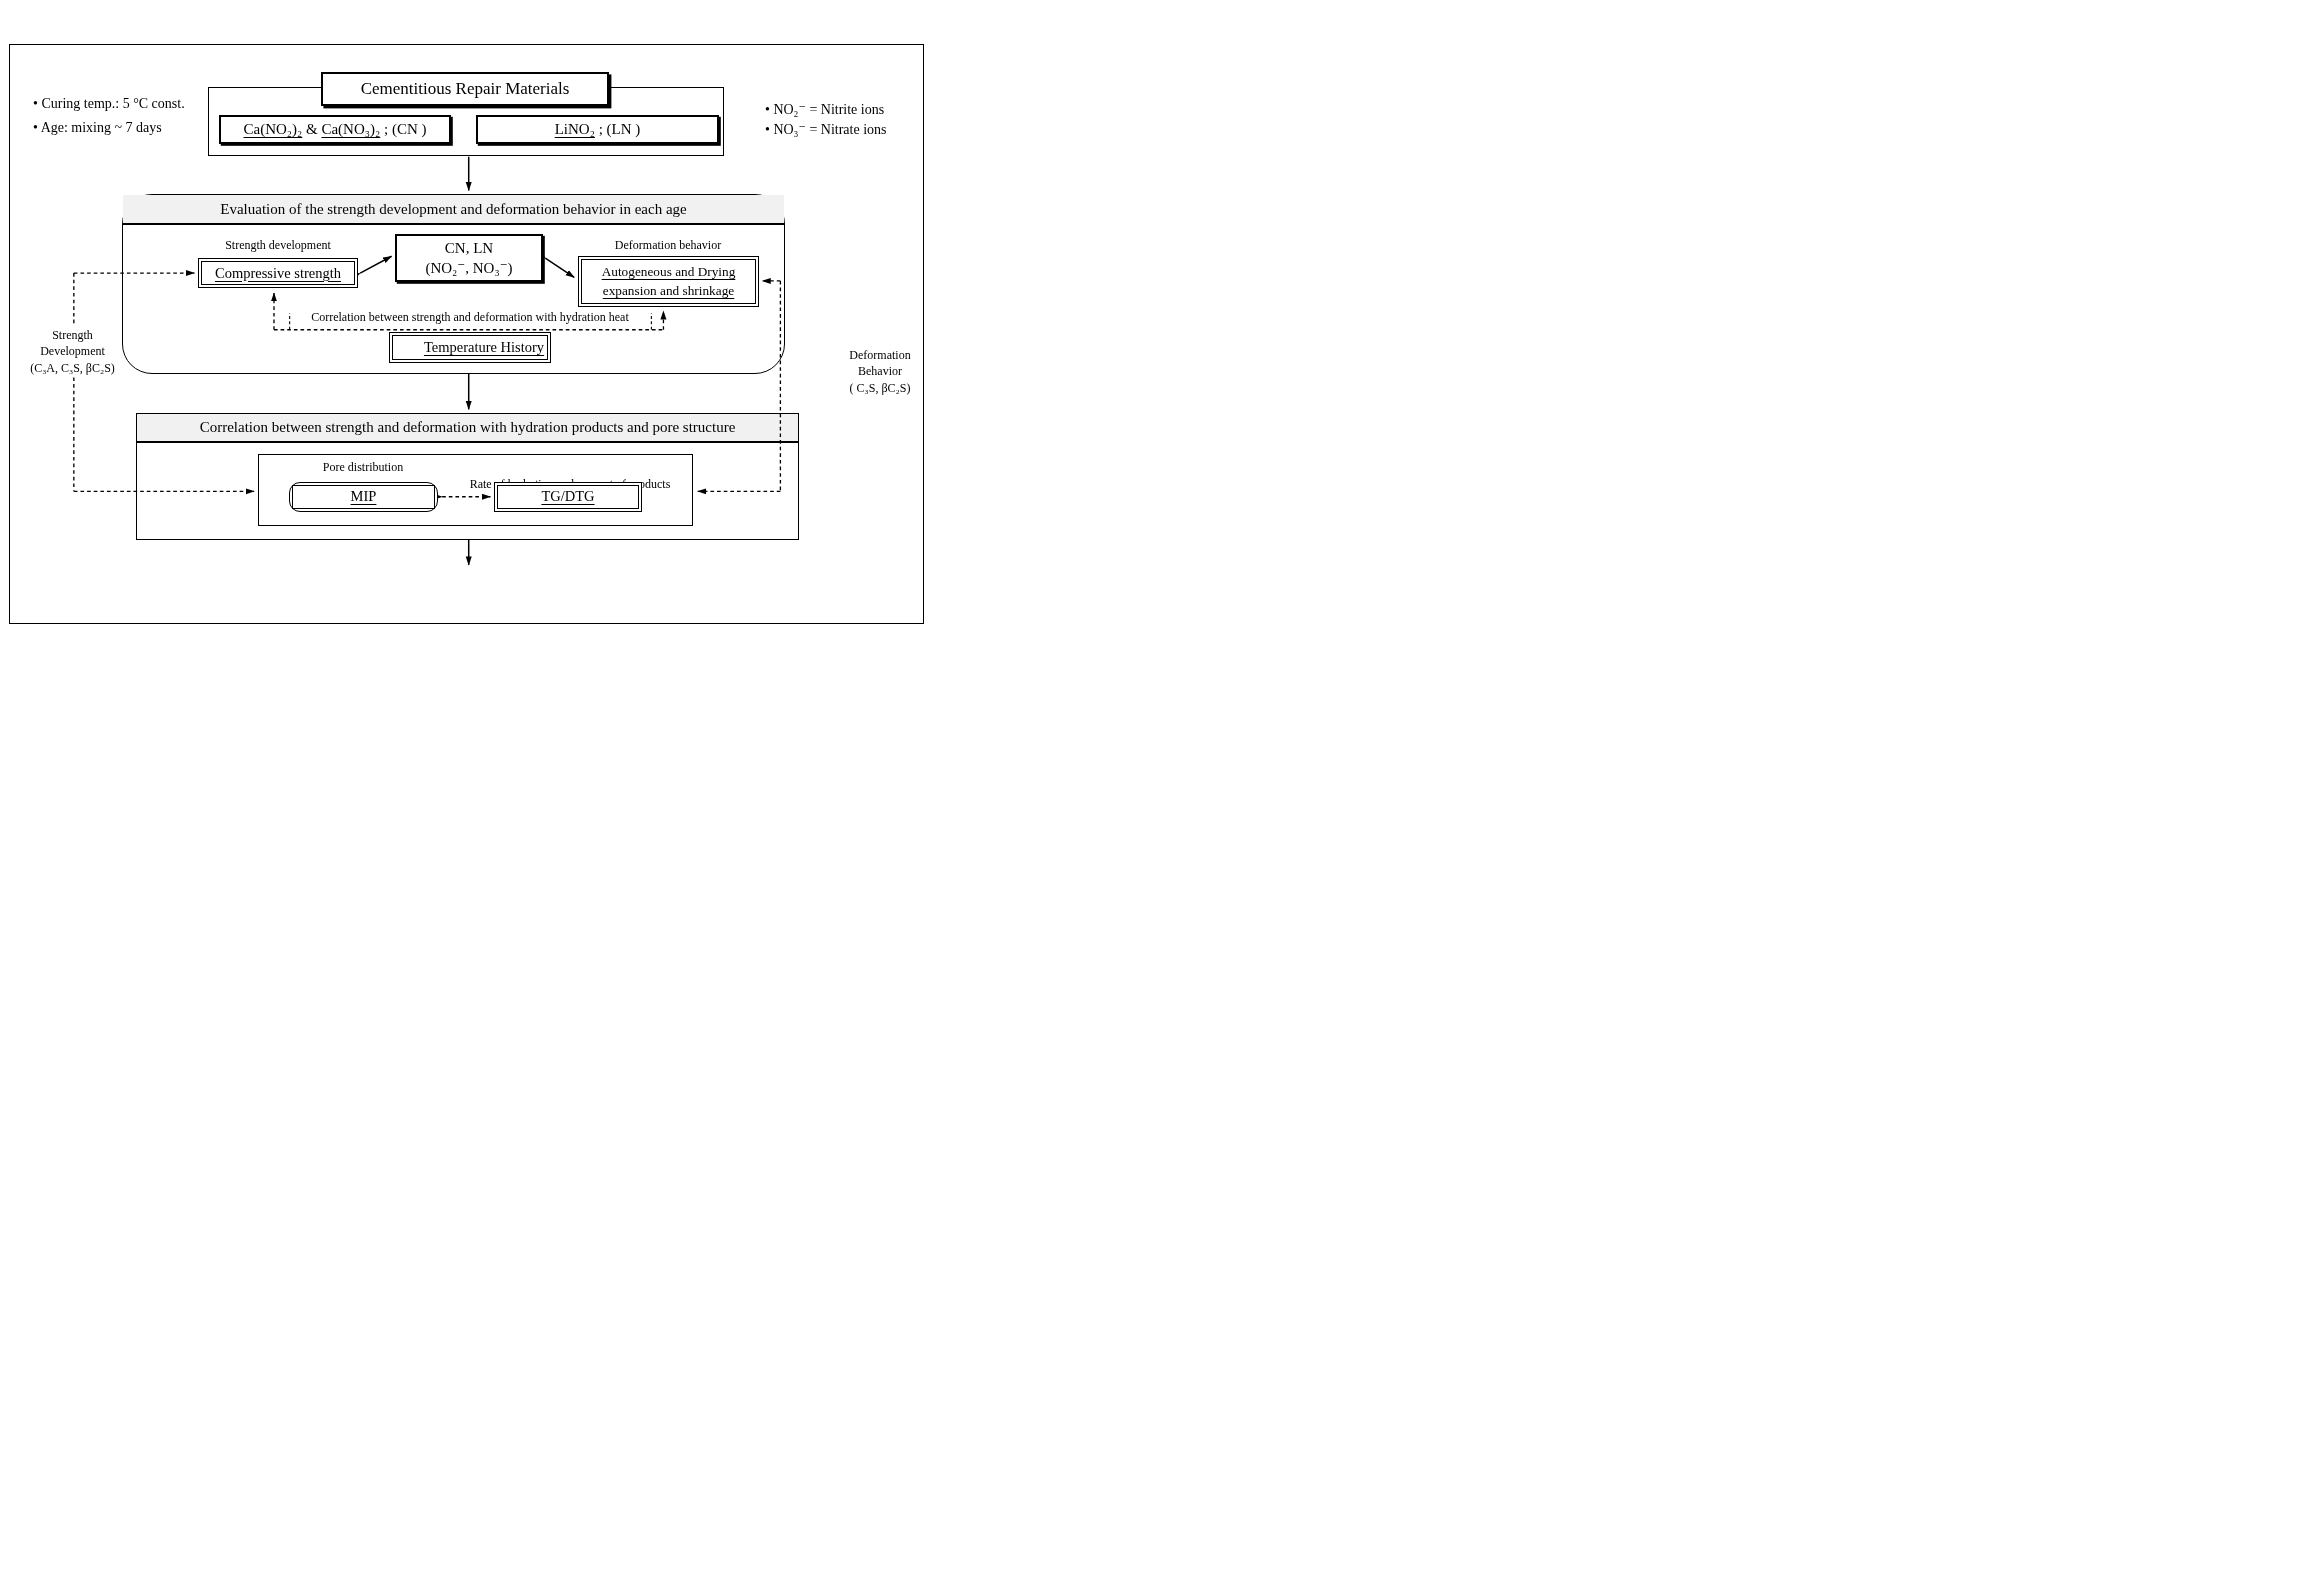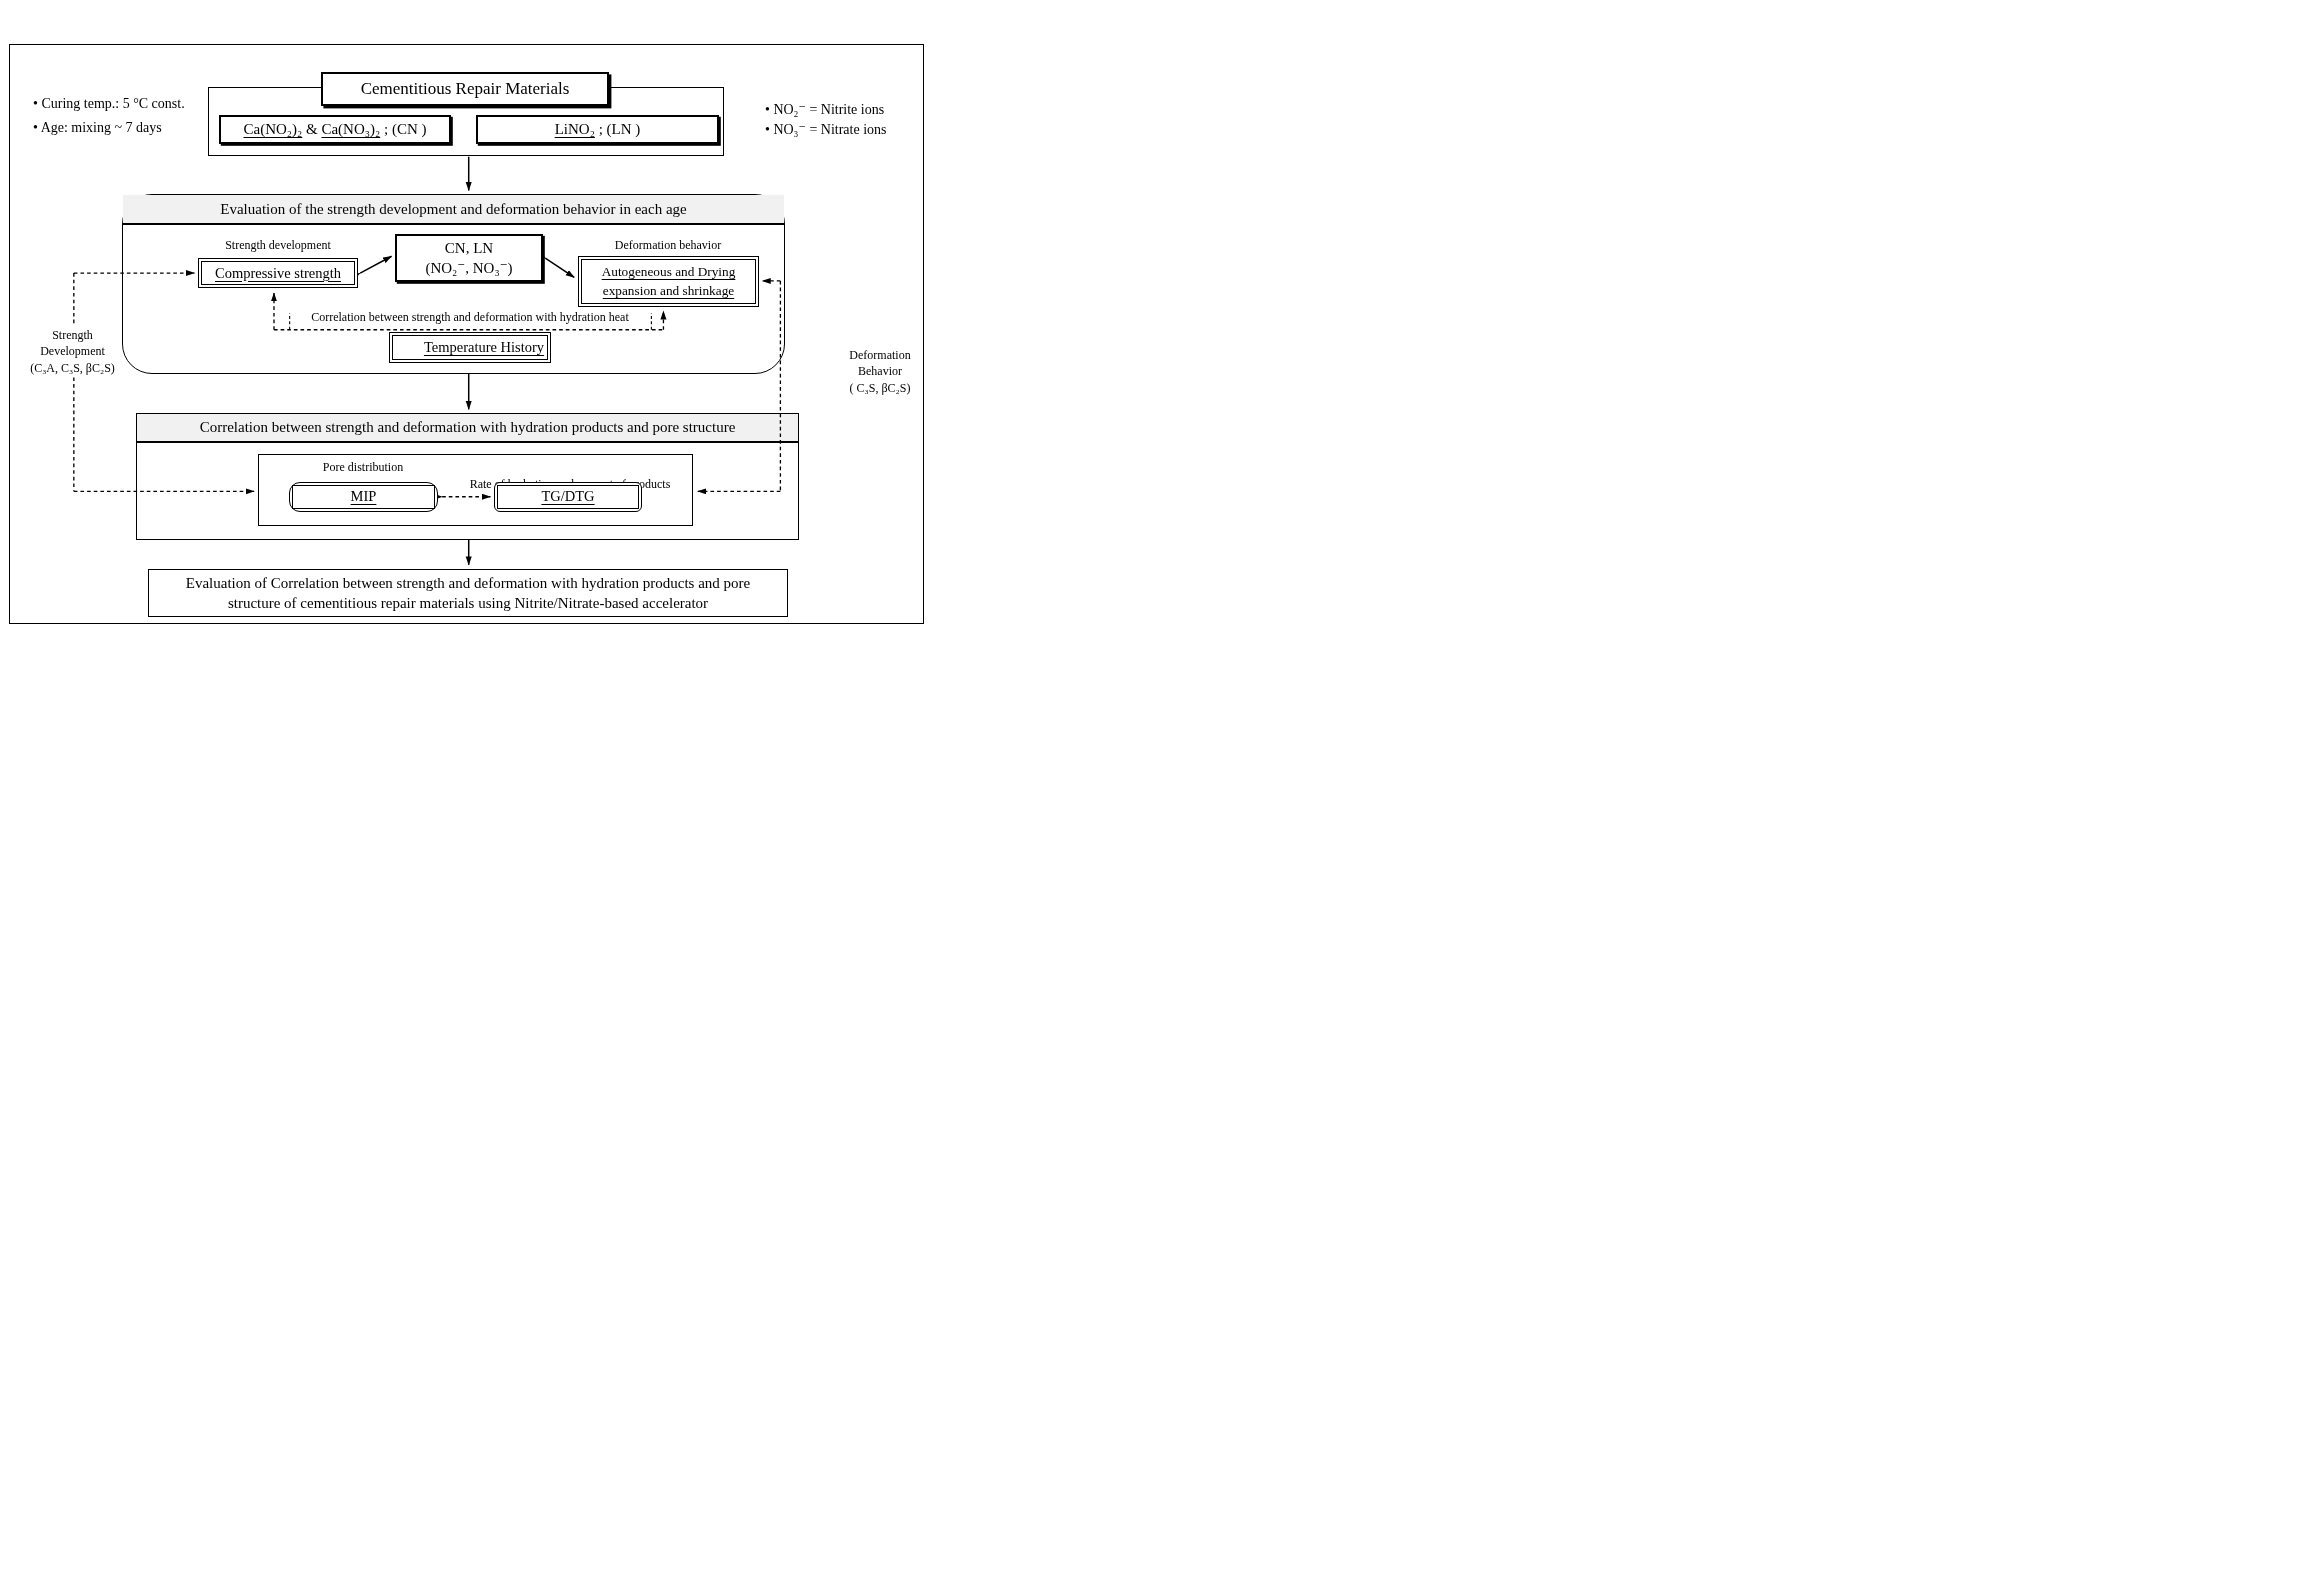--- a/index.html
+++ b/index.html
@@ -57,21 +57,21 @@
   #hydration-note{left:274px;top:310px;width:392px;font-size:12px;z-index:4;}
 
   .side-label{font-size:12px;line-height:16.3px;z-index:4;}
   #side-left{left:12px;top:327px;width:121px;}
   #side-right{left:815px;top:347px;width:130px;}
 
   #inner-container{left:258px;top:454px;width:435px;height:72px;border:1.8px solid #000;background:#fff;z-index:2;}
   #pore-label{left:259px;top:460px;width:208px;}
   #rate-label{left:457px;top:460px;width:226px;margin-top:17px;}
   #mip-box{left:289px;top:482px;width:149px;height:29.5px;font-size:14.5px;border-radius:11px;}
-  #tg-box{left:494px;top:482px;width:148px;height:29.5px;font-size:14.5px;border-radius:6px;}
+  #tg-box{left:494px;top:482px;width:148px;height:29.5px;font-size:14.5px;}
 
   #conclusion-box{left:148px;top:569px;width:640px;height:48px;border:1.8px solid #000;background:#fff;
                   font-size:15px;line-height:20.5px;z-index:2;flex-direction:column;}
 
   #connector-layer{position:absolute;left:0;top:0;width:932px;height:630px;z-index:3;pointer-events:none;}
 </style>
 </head>
 <body>
 
 <div id="canvas">
@@ -188,19 +188,15 @@
 
   <div class="abs center double" id="mip-box">
     <div class="inner"></div>
     <span class="lbl u">MIP</span>
   </div>
   <div class="abs center double" id="tg-box">
     <div class="inner"></div>
     <span class="lbl u">TG/DTG</span>
   </div>
 
-  <div class="abs center" id="conclusion-box">
-    <div>Evaluation of Correlation between strength and deformation with hydration products and pore</div>
-    <div>structure of cementitious repair materials using Nitrite/Nitrate-based accelerator</div>
-  </div>
 
 </div>
 
 
 </body></html>

